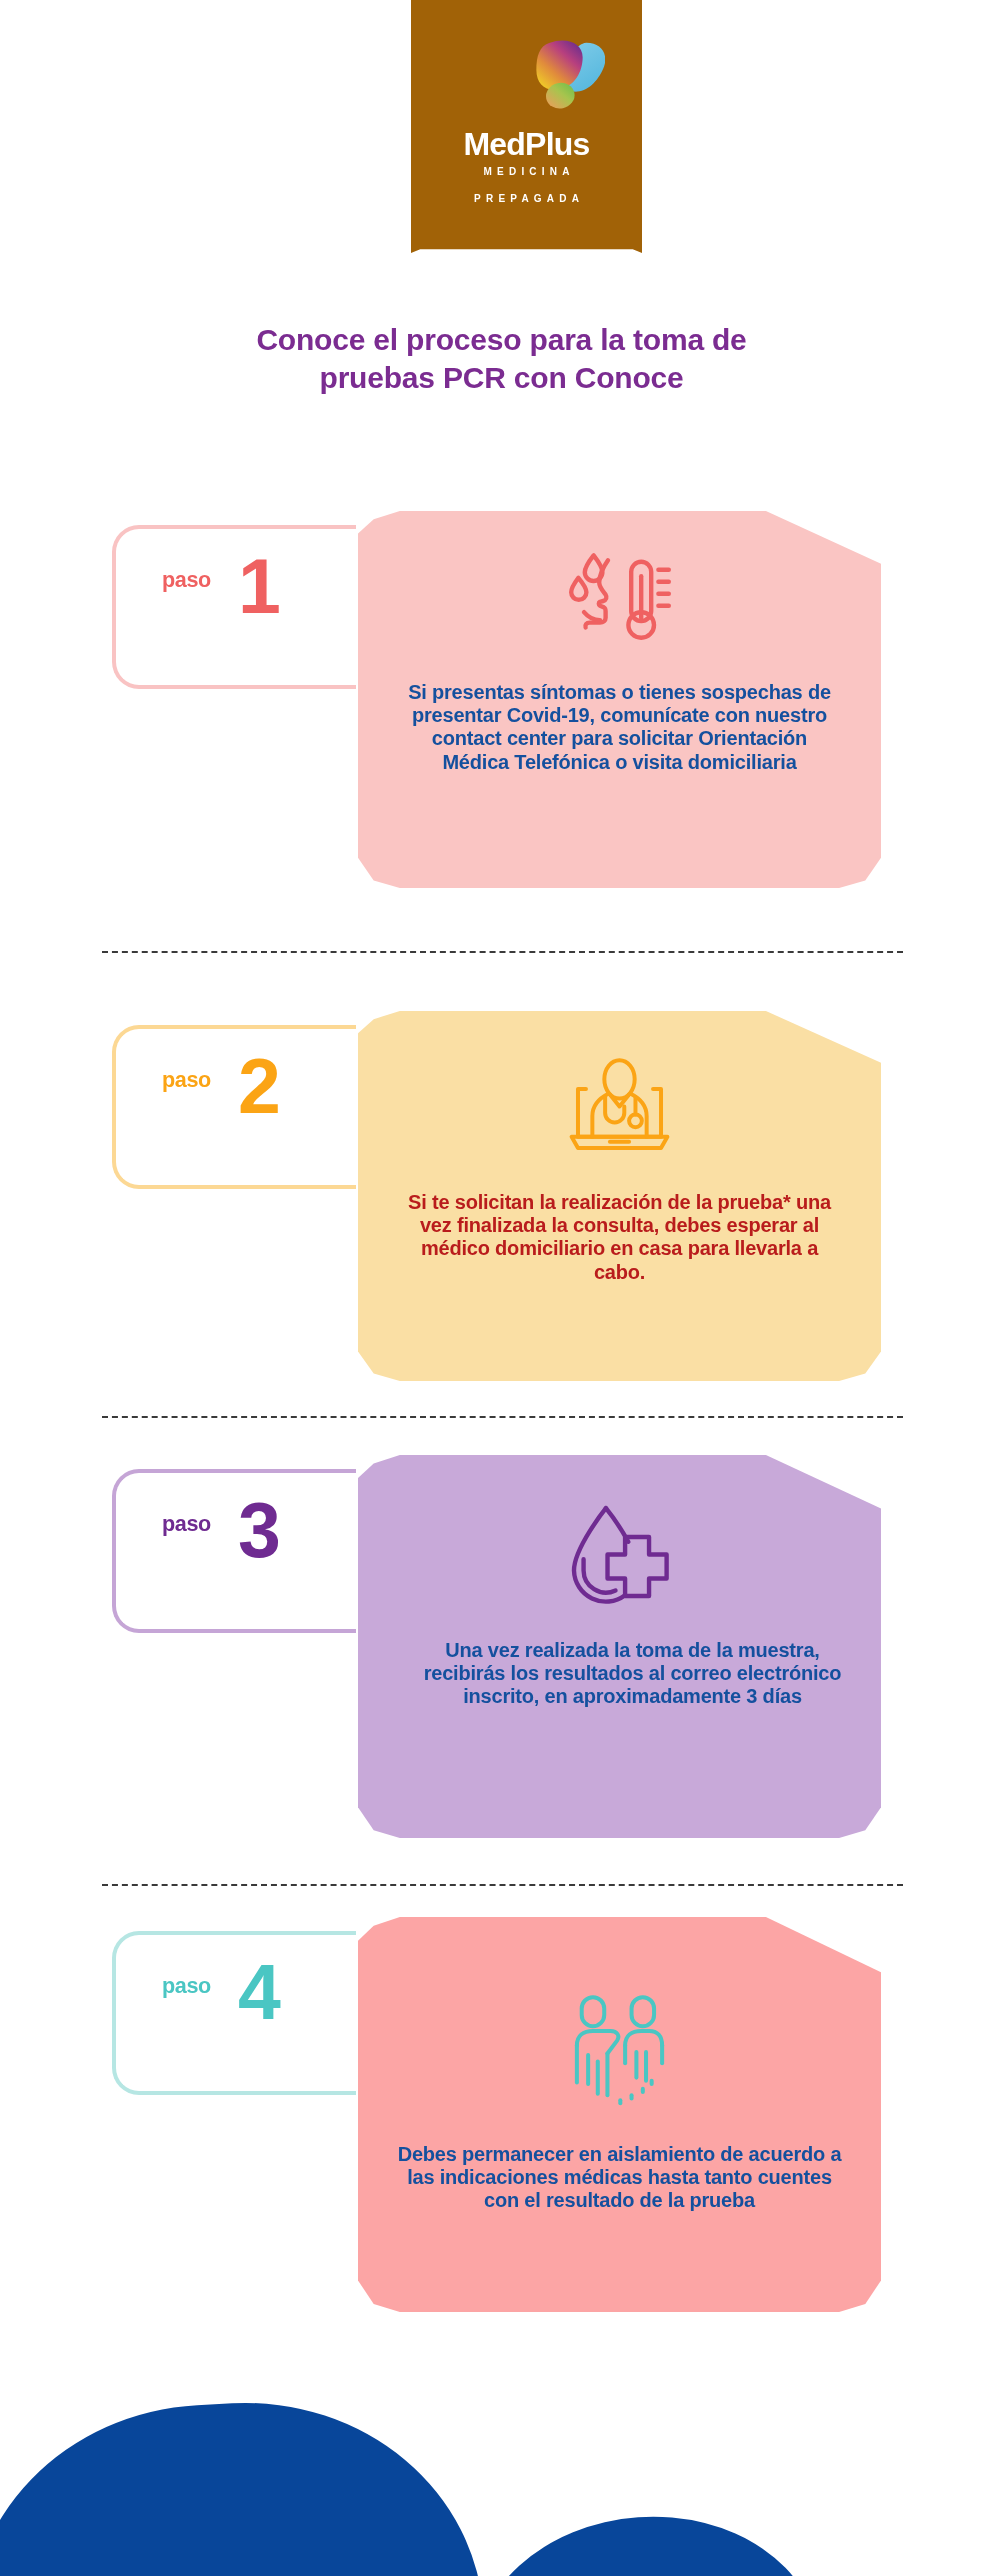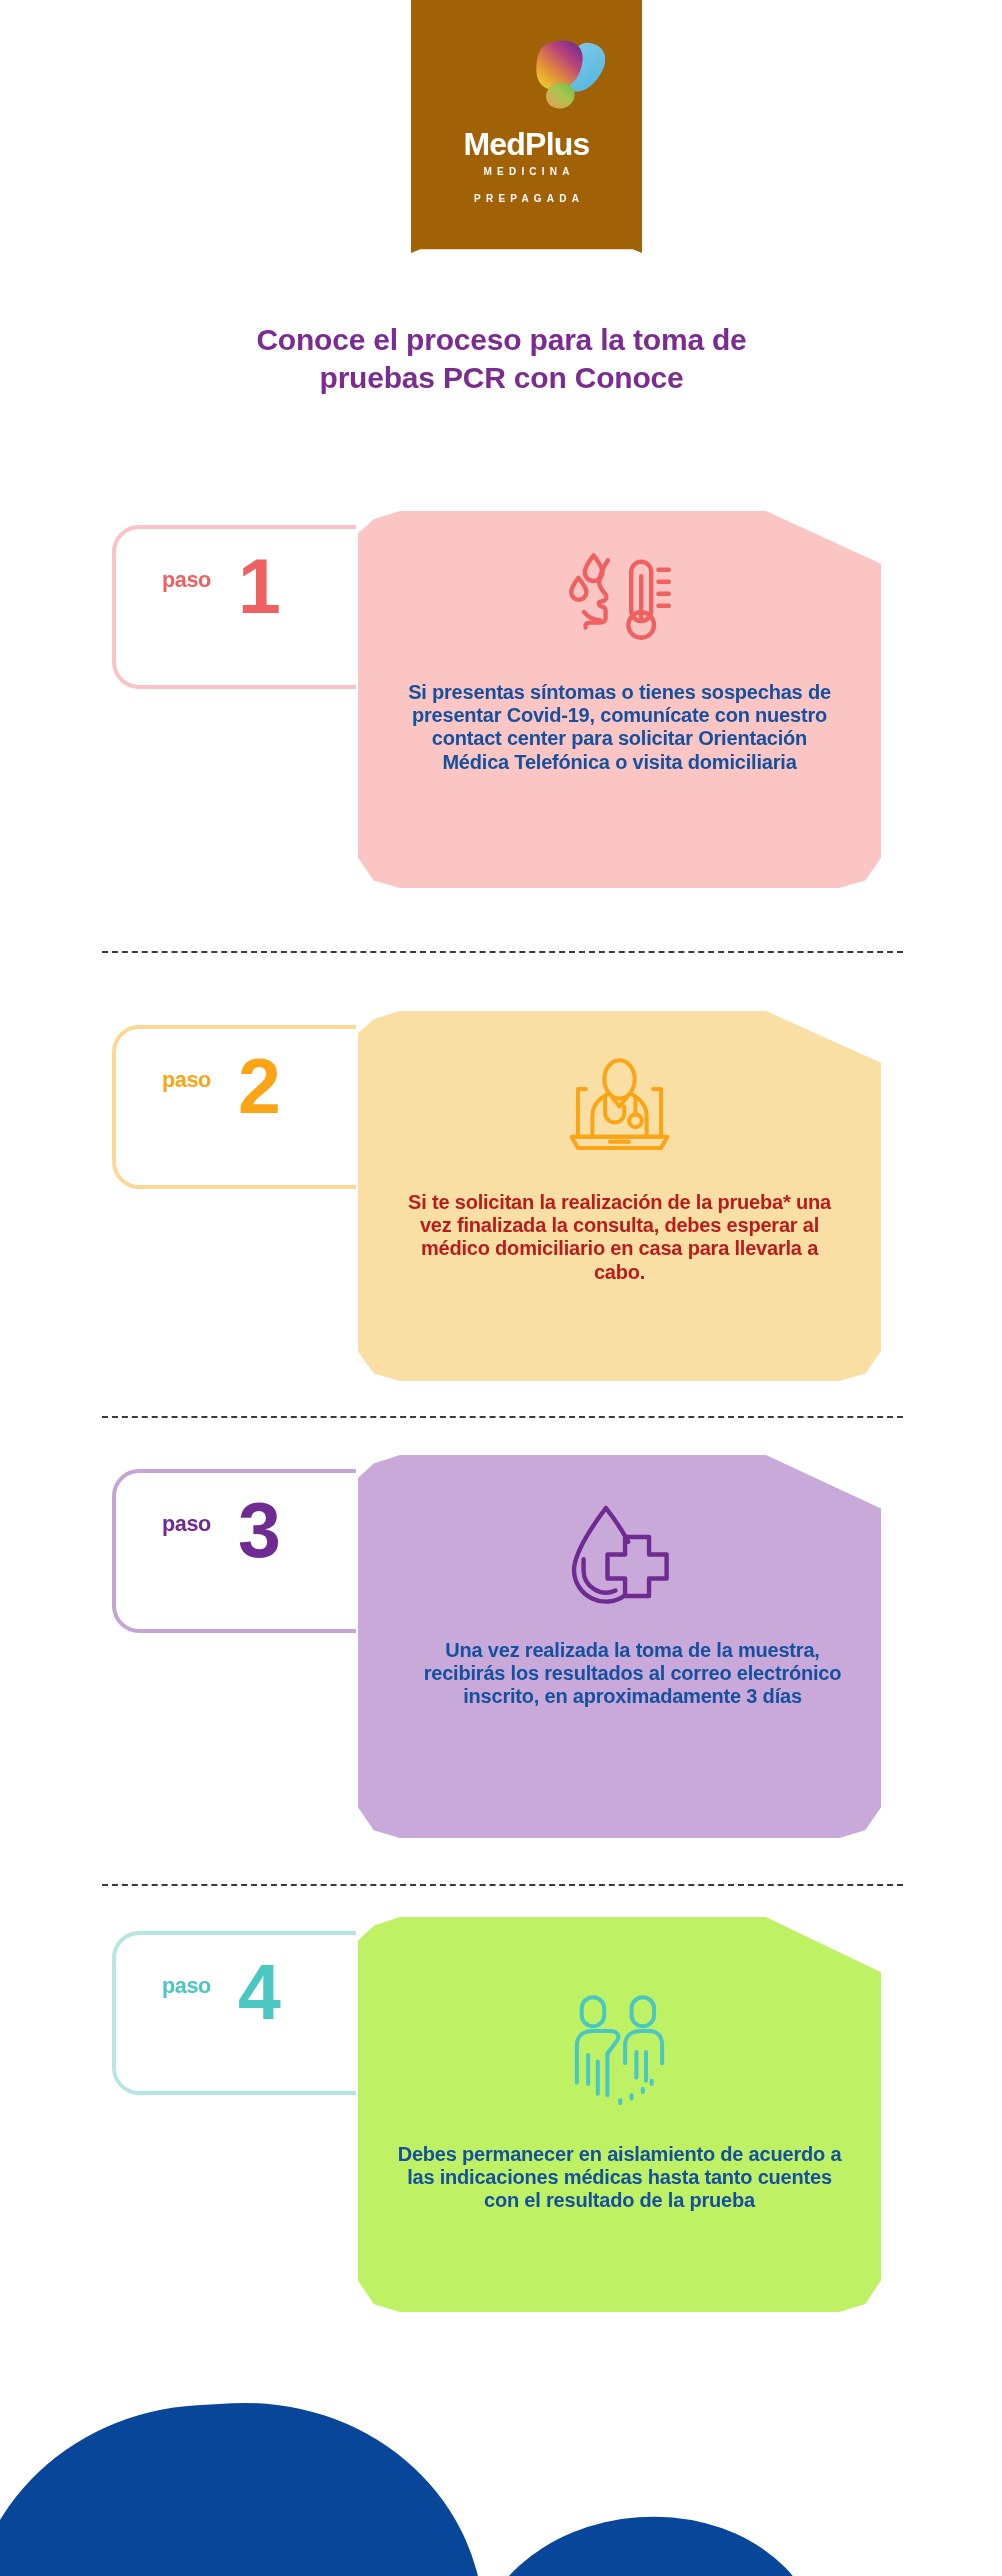--- a/index.html
+++ b/index.html
@@ -288,21 +288,21 @@
     </div>
     <div class="step-badge" id="badge-3" style="border-color: rgb(197, 165, 214);">
       <div class="badge-label" style="color: rgb(111, 43, 145);">paso</div>
       <div class="badge-number" style="color: rgb(111, 43, 145);">3</div>
     </div>
   </div>
 
   <div class="divider" style="top: 1884px; border-top-color: rgb(58, 58, 58);"></div>
 
   <div class="step" id="step-4" style="top:1917px;height:395px;">
-    <div class="step-card" id="card-4" style="height: 395px; background: #bef264;">
+    <div class="step-card" id="card-4" style="height: 395px; background: #fca5a5;">
       <div class="card-icon" style="top:77px;">
         <svg width="95" height="119" viewBox="0 0 118 148" xmlns="http://www.w3.org/2000/svg" fill="none" stroke="#4ac6c3" stroke-width="5" stroke-linecap="round" stroke-linejoin="round">
           <rect x="12" y="4" width="28" height="36" rx="14"></rect>
           <path d="M6 64 C6 52 14 46 26 46 L48 46 C56 46 60 52 56 58 L44 74"></path>
           <path d="M6 64 L6 110"></path>
           <path d="M20 76 L20 112"></path>
           <path d="M32 84 L32 124"></path>
           <path d="M44 74 L44 126"></path>
           <rect x="74" y="4" width="28" height="36" rx="14"></rect>
           <path d="M66 64 C66 52 74 46 86 46 L96 46 C106 46 112 52 112 64"></path>

